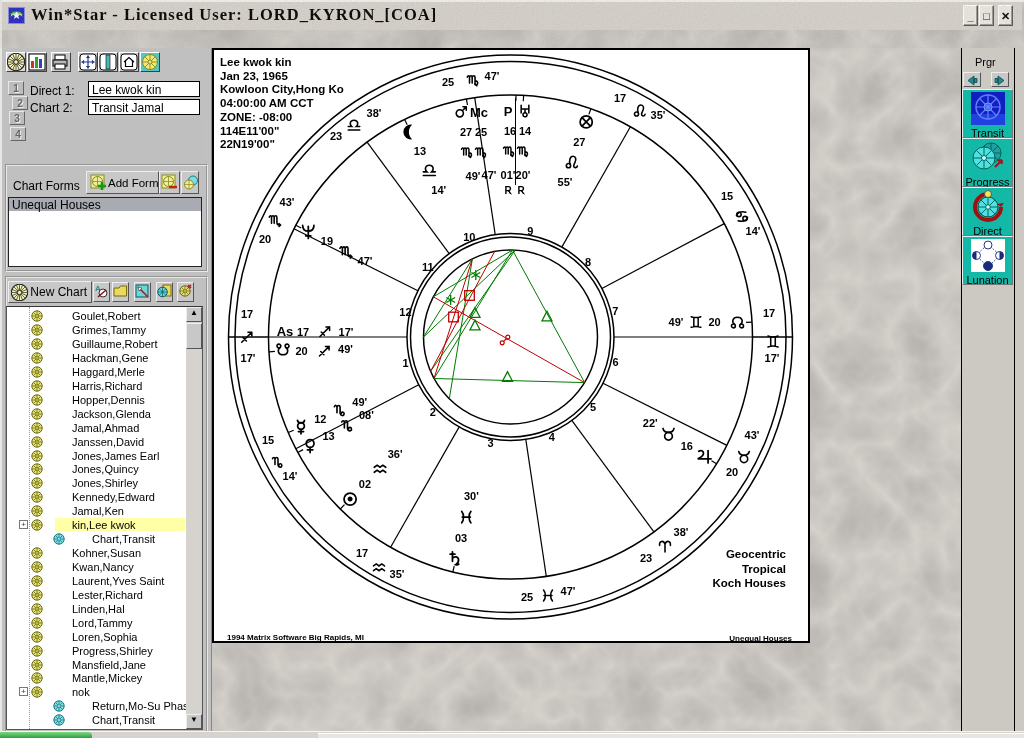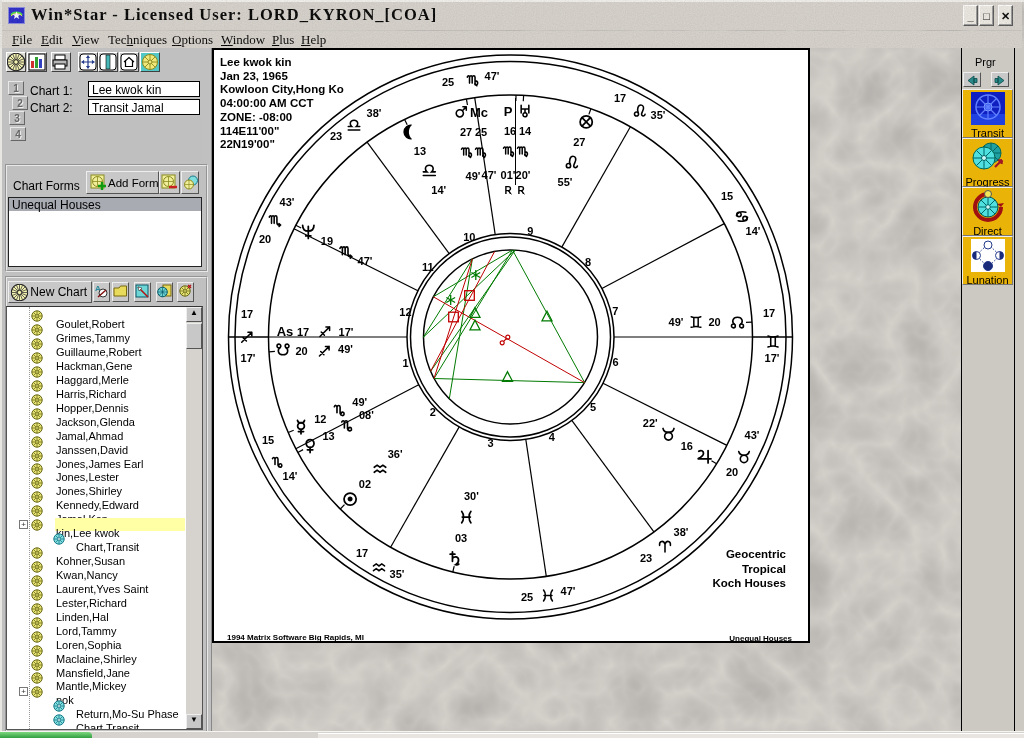--- a/index.html
+++ b/index.html
@@ -18,32 +18,32 @@
 .tbtn { top:52px; height:20px; width:20px; background:#c8c8c8; border:1px solid #fff; border-right-color:#404040; border-bottom-color:#404040; }
 .inp { left:88px; width:112px; height:16px; background:#fff; border:1px solid #000; font:12px "Liberation Sans",sans-serif; padding:1px 3px 0 3px; }
 .lbl { left:30px; font:12px "Liberation Sans",sans-serif; }
 .numbtn { width:16px; height:14px; background:#bcbcbc; border:1px solid #e8e8e8; border-right-color:#666; border-bottom-color:#666; font:bold 10px "Liberation Sans",sans-serif; color:#666; text-align:center; line-height:13px; text-shadow:1px 1px 0 #eee; }
 .groove { border:2px groove #e8e8e8; }
 .sbtn { background:#c8c8c8; border:1px solid #eee; border-right-color:#555; border-bottom-color:#555; }
 
 #tree { left:6px; top:306px; width:197px; height:424px; background:#fff; border:1px solid #555; border-top-color:#333; overflow:hidden; }
 .trow { position:absolute; left:0; width:178px; height:14px; }
 .tic { position:absolute; top:1px; }
-.tname { position:absolute; top:9px; font:11px "Liberation Sans",sans-serif; white-space:nowrap; }
+.tname { position:absolute; top:1px; font:11px "Liberation Sans",sans-serif; white-space:nowrap;margin-left:16px; }
 .plusbox { position:absolute; left:12px; top:2px; width:9px; height:9px; border:1px solid #777; background:#fff; font:8px "Liberation Sans",sans-serif; line-height:8px; text-align:center; color:#333; }
 .hlbar { position:absolute; left:48px; top:0; width:130px; height:13px; background:#ffffa6; }
 
 #chartwin { left:212px; top:48px; width:598px; height:595px; background:#fff; border:2px solid #000; }
 .ct { font:bold 11px "Liberation Sans",sans-serif; fill:#000; text-anchor:middle; }
 .cinfo { font:bold 11.5px "Liberation Sans",sans-serif; fill:#000; }
 .ctiny { font:bold 8px "Liberation Sans",sans-serif; fill:#000; }
 .gl { stroke:#000; stroke-width:1.3; fill:none; stroke-linecap:round; }
 
 #rpanel { left:961px; top:48px; width:54px; height:690px; background:#ccc9c2; border-left:1px solid #000; border-right:1px solid #000; }
-.rbtn { left:962px; width:51px; background:#eab308; border:1px solid #eee; border-right-color:#777; border-bottom-color:#777; text-align:center; }
+.rbtn { left:962px; width:51px; background:#14b8a6; border:1px solid #eee; border-right-color:#777; border-bottom-color:#777; text-align:center; }
 .rlab { font:11px "Liberation Sans",sans-serif; display:block; margin-top:-2px; }
 
 #taskbar { left:0; top:731px; width:1024px; height:7px; background:#d6d3ce; border-top:1px solid #f5f4f0; }
 #startbtn { left:0; top:732px; width:92px; height:6px; background:linear-gradient(#7ed87e,#2f9e3f); border-radius:0 4px 0 0; }
 #tb2 { left:318px; top:733px; width:706px; height:5px; background:#e8e5e0; border-top:1px solid #fff; }
 </style></head>
 <body>
 <div id="root">
 <svg class="abs" style="left:0;top:0" width="1024" height="738">
 <defs>
@@ -186,30 +186,20 @@
         <rect width="15" height="15" fill="#2626c8"></rect>
         <path d="M2,7 C4,3.5 11,3.5 13,7" stroke="#44dd44" stroke-width="1.6" fill="none"></path>
         <path d="M2,8.2 C4,4.7 11,4.7 13,8.2" stroke="#ffee44" stroke-width="1" fill="none"></path>
         <path d="M7.5,3.5 L8.6,6.3 L11.6,6.3 L9.2,8.1 L10.1,11 L7.5,9.2 L4.9,11 L5.8,8.1 L3.4,6.3 L6.4,6.3 Z" fill="#fff"></path>
       </svg></div>
 <div id="title-txt" class="abs">Win*Star - Licensed User: LORD_KYRON_[COA]</div>
 <div class="wbtn abs" style="left:963px">_</div>
 <div class="wbtn abs" style="left:979px">□</div>
 <div class="wbtn abs" style="left:998px">✕</div>
 
-<div id="menubar" class="abs">
-<span class="mi" style="left:10px"><u>F</u>ile</span>
-<span class="mi" style="left:39px"><u>E</u>dit</span>
-<span class="mi" style="left:70px"><u>V</u>iew</span>
-<span class="mi" style="left:106px">Tec<u>h</u>niques</span>
-<span class="mi" style="left:170px"><u>O</u>ptions</span>
-<span class="mi" style="left:219px"><u>W</u>indow</span>
-<span class="mi" style="left:270px"><u>P</u>lus</span>
-<span class="mi" style="left:299px"><u>H</u>elp</span>
-</div>
 
 <svg class="abs" style="left:0;top:0" width="1024" height="48">
 <filter id="grain">
         <feTurbulence type="fractalNoise" baseFrequency="0.9" numOctaves="2" seed="3"></feTurbulence>
 <feColorMatrix type="matrix" values="0 0 0 0 0.35  0 0 0 0 0.33  0 0 0 0 0.31  0.5 0.5 0 0 -0.32"></feColorMatrix>
       </filter>
 <rect x="0" y="0" width="1024" height="48" filter="url(#grain)" opacity="0.5"></rect>
 </svg>
 
 <div id="lpanel" class="abs"></div>
@@ -245,21 +235,21 @@
         <circle r="7.5" fill="#f0e87a" stroke="#8a8a20"></circle>
         <path d="M0,-7.5 V7.5 M-7.5,0 H7.5 M-5.3,-5.3 L5.3,5.3 M-5.3,5.3 L5.3,-5.3" stroke="#8a8a20" stroke-width="0.9"></path>
         <circle r="2" fill="#f0e87a" stroke="#8a8a20"></circle>
       </svg></div>
 
 <div class="abs numbtn" style="left:8px;top:81px">1</div>
 <div class="abs numbtn" style="left:12px;top:96px">2</div>
 <div class="abs numbtn" style="left:9px;top:111px">3</div>
 <div class="abs numbtn" style="left:10px;top:127px">4</div>
 
-<div class="abs lbl" style="top:84px">Chart 1:</div>
+<div class="abs lbl" style="top:84px">Direct 1:</div>
 <div class="abs lbl" style="top:101px">Chart 2:</div>
 <div class="abs inp" style="top:81px">Lee kwok kin</div>
 <div class="abs inp" style="top:99px">Transit Jamal</div>
 <div class="abs" style="left:30px;top:117px;width:172px;height:44px;background:#bfbfbf"></div>
 
 <div class="abs groove" style="left:5px;top:164px;width:203px;height:108px"></div>
 <div class="abs" style="left:13px;top:179px;font:12px 'Liberation Sans',sans-serif">Chart Forms</div>
 <div class="abs sbtn" style="left:86px;top:171px;width:73px;height:23px;font:11.5px 'Liberation Sans',sans-serif;text-align:left;padding:4.5px 0 0 21px;white-space:nowrap">
   <svg class="abs" style="left:3px;top:2px" width="18" height="18" viewBox="0 0 18 18">
         <rect x="1" y="1" width="13" height="13" fill="#f0ee9a" stroke="#8a8a20"></rect>
@@ -378,21 +368,21 @@
 <div class="trow" style="top:141.5px">
         <svg class="tic" style="left:24px" width="12" height="12" viewBox="-6 -6 12 12">
           <use href="#wheelico"></use>
         </svg>
         <span class="tname" style="left:49px">Jones,James Earl</span>
       </div>
 <div class="trow" style="top:155.4px">
         <svg class="tic" style="left:24px" width="12" height="12" viewBox="-6 -6 12 12">
           <use href="#wheelico"></use>
         </svg>
-        <span class="tname" style="left:49px">Jones,Lester</span>
+        <span class="tname" style="left:49px">Jones,Quincy</span>
       </div>
 <div class="trow" style="top:169.4px">
         <svg class="tic" style="left:24px" width="12" height="12" viewBox="-6 -6 12 12">
           <use href="#wheelico"></use>
         </svg>
         <span class="tname" style="left:49px">Jones,Shirley</span>
       </div>
 <div class="trow" style="top:183.3px">
         <svg class="tic" style="left:24px" width="12" height="12" viewBox="-6 -6 12 12">
           <use href="#wheelico"></use>
@@ -458,21 +448,21 @@
 <div class="trow" style="top:322.6px">
         <svg class="tic" style="left:24px" width="12" height="12" viewBox="-6 -6 12 12">
           <use href="#wheelico"></use>
         </svg>
         <span class="tname" style="left:49px">Loren,Sophia</span>
       </div>
 <div class="trow" style="top:336.5px">
         <svg class="tic" style="left:24px" width="12" height="12" viewBox="-6 -6 12 12">
           <use href="#wheelico"></use>
         </svg>
-        <span class="tname" style="left:49px">Maclaine,Shirley</span>
+        <span class="tname" style="left:49px">Progress,Shirley</span>
       </div>
 <div class="trow" style="top:350.5px">
         <svg class="tic" style="left:24px" width="12" height="12" viewBox="-6 -6 12 12">
           <use href="#wheelico"></use>
         </svg>
         <span class="tname" style="left:49px">Mansfield,Jane</span>
       </div>
 <div class="trow" style="top:364.4px">
         <svg class="tic" style="left:24px" width="12" height="12" viewBox="-6 -6 12 12">
           <use href="#wheelico"></use>

